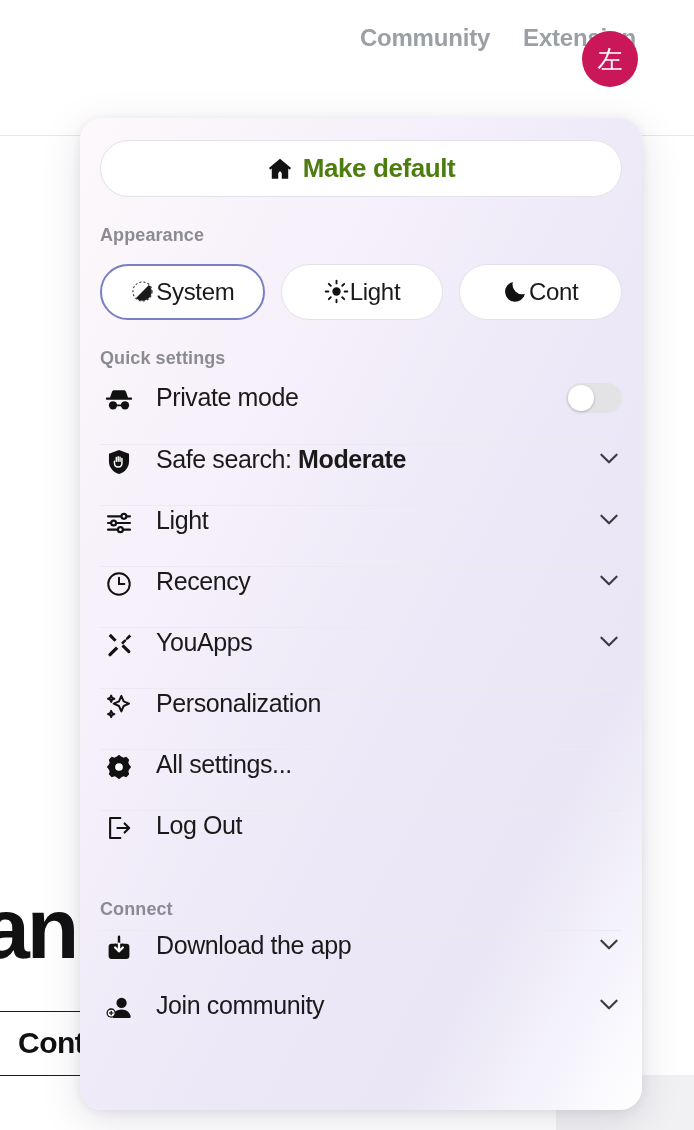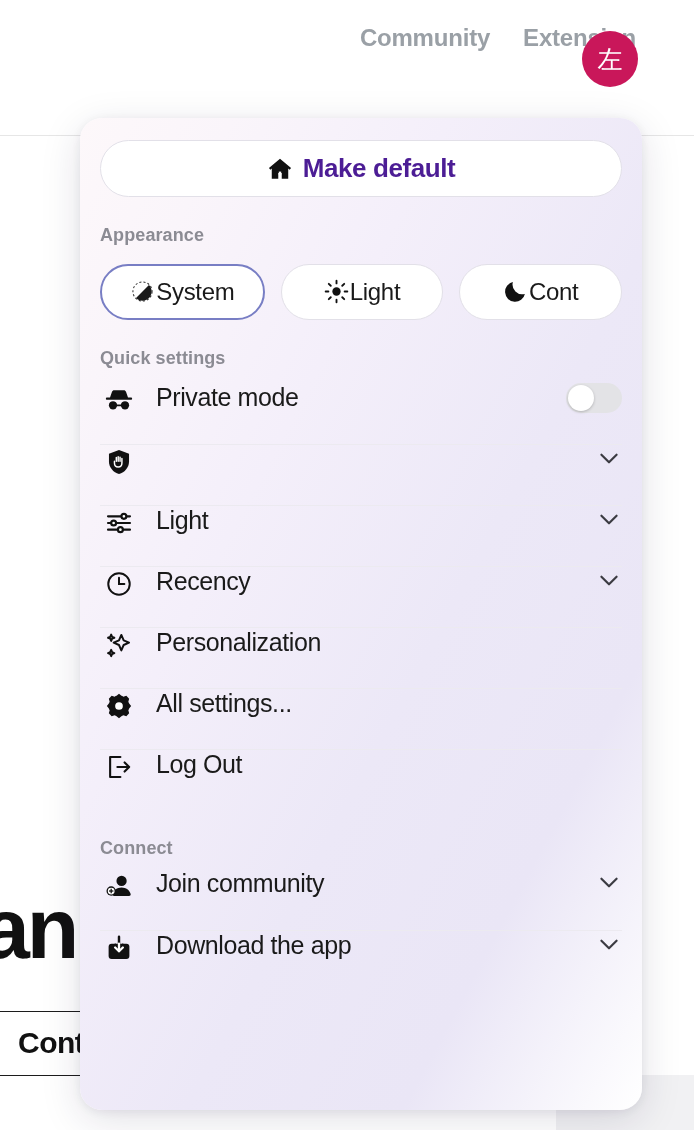--- a/index.html
+++ b/index.html
@@ -66,21 +66,21 @@
     overflow: hidden;
   }
   .pop-inner { position: relative; padding: 22px 20px 0 20px; }
 
   
   .make-default {
     display: flex; align-items: center; justify-content: center; gap: 10px;
     height: 57px; width: 100%;
     border: 1px solid #e2e0e8; border-radius: 30px;
     background: #ffffff;
-    font-size: 26px; font-weight: 700; color: #4c1d95; letter-spacing: -0.4px;
+    font-size: 26px; font-weight: 700; color: #4d7c0f; letter-spacing: -0.4px;
   }
   .make-default .ico { display: flex; width: 26px; height: 26px; }
 
   
   .section-label {
     font-size: 18px; font-weight: 700; color: #8b8b93;
     letter-spacing: 0.1px; margin: 28px 0 0 0;
   }
 
   
@@ -217,20 +217,21 @@
           </span>
         </div>
 
         <div class="row">
           <span class="ico">
             <svg viewBox="0 0 24 24" width="28" height="28">
               <path d="M12 1.8 3.4 5v6.6c0 5 3.6 9.4 8.6 10.6 5-1.2 8.6-5.6 8.6-10.6V5Z" fill="#111"></path>
               <path d="M9.7 8.1v3.2m1.6-3.9v4m1.6-3.5v3.5m1.6-2.4v3.9c0 2-1.3 3.4-3.2 3.4s-3.2-1.4-3.2-3.4v-1.5" fill="none" stroke="#fff" stroke-width="1.25" stroke-linecap="round"></path>
             </svg>
           </span>
+          <span class="label"><span>Safe search: </span><b>Moderate</b></span>
           <span class="chev">
             <svg viewBox="0 0 24 24" width="26" height="26" fill="none" stroke="#3b3b42" stroke-width="2" stroke-linecap="round" stroke-linejoin="round">
                 <path d="M5 9l7 7 7-7"></path>
               </svg>
           </span>
         </div>
 
         <div class="row">
           <span class="ico">
             <svg viewBox="0 0 24 24" width="28" height="28" fill="none" stroke="#111" stroke-width="1.9" stroke-linecap="round">
@@ -256,20 +257,36 @@
             </svg>
           </span>
           <span class="label">Recency</span>
           <span class="chev">
             <svg viewBox="0 0 24 24" width="26" height="26" fill="none" stroke="#3b3b42" stroke-width="2" stroke-linecap="round" stroke-linejoin="round">
                 <path d="M5 9l7 7 7-7"></path>
               </svg>
           </span>
         </div>
 
+        <div class="row">
+          <span class="ico">
+            <svg viewBox="0 0 24 24" width="28" height="28" fill="#111">
+              <path d="M3.1 4.3 5 2.4l5 5-1.9 1.9ZM14.1 13.3l1.9-1.9 5.6 5.6a1.4 1.4 0 0 1-1.9 1.9Z"></path>
+              <path d="M20.8 3.1 18 5.9l-.1 1.3-1.3.1-2.8 2.8 1.5 1.5 2.8-2.8.2-1.4 1.4-.2L22.5 4.8Z"></path>
+              <path d="M3.3 21.3a1.4 1.4 0 0 1 0-2l6.1-6.1 2 2-6.1 6.1a1.4 1.4 0 0 1-2 0Z"></path>
+              <path d="M2.6 9.6l3.5 3.5 1.9-1.9-3.5-3.5Z" opacity="0"></path>
+            </svg>
+          </span>
+          <span class="label">YouApps</span>
+          <span class="chev">
+            <svg viewBox="0 0 24 24" width="26" height="26" fill="none" stroke="#3b3b42" stroke-width="2" stroke-linecap="round" stroke-linejoin="round">
+                <path d="M5 9l7 7 7-7"></path>
+              </svg>
+          </span>
+        </div>
 
         <div class="row">
           <span class="ico">
             <svg viewBox="0 0 24 24" width="28" height="28" fill="none" stroke="#111" stroke-width="1.7" stroke-linejoin="round">
               <path d="M14 3.4l2 4.6 4.6 2-4.6 2-2 4.6-2-4.6-4.6-2 4.6-2Z"></path>
               <path d="M5.3 3.1l.8 1.9 1.9.8-1.9.8-.8 1.9-.8-1.9-1.9-.8 1.9-.8Z"></path>
               <path d="M5.3 16.2l.8 1.9 1.9.8-1.9.8-.8 1.9-.8-1.9-1.9-.8 1.9-.8Z"></path>
             </svg>
           </span>
           <span class="label">Personalization</span>
@@ -292,53 +309,53 @@
               <path d="M10.6 12h10M16.8 8.1l3.9 3.9-3.9 3.9"></path>
             </svg>
           </span>
           <span class="label">Log Out</span>
         </div>
       </div>
 
       <div class="section-label">Connect</div>
 
       <div class="connect-list">
+
+        <div class="row">
+          <span class="ico">
+            <svg viewBox="0 0 24 24" width="28" height="28">
+              <rect x="3.1" y="8.3" width="17.8" height="13.2" rx="2.6" fill="#111"></rect>
+              <path d="M12 2.3v9.4M8.7 9.2 12 12.4l3.3-3.2" fill="none" stroke="#111" stroke-width="2.1" stroke-linecap="round" stroke-linejoin="round"></path>
+              <path d="M8.7 11.6 12 14.8l3.3-3.2" fill="none" stroke="#fff" stroke-width="2" stroke-linecap="round" stroke-linejoin="round"></path>
+              <path d="M12 8.2v6.4" fill="none" stroke="#fff" stroke-width="2" stroke-linecap="round"></path>
+            </svg>
+          </span>
+          <span class="label">Download the app</span>
+          <span class="chev">
+            <svg viewBox="0 0 24 24" width="26" height="26" fill="none" stroke="#3b3b42" stroke-width="2" stroke-linecap="round" stroke-linejoin="round">
+                <path d="M5 9l7 7 7-7"></path>
+              </svg>
+          </span>
+        </div>
 
         <div class="row first">
           <span class="ico">
             <svg viewBox="0 0 24 24" width="28" height="28" fill="#111">
               <circle cx="14.2" cy="7.7" r="4.4"></circle>
               <path d="M14.2 13.3c-3.8 0-7 2.4-7.8 5.6-.2.9.5 1.7 1.4 1.7h12.8c.9 0 1.6-.8 1.4-1.7-.8-3.2-4-5.6-7.8-5.6Z"></path>
               <circle cx="5.3" cy="16.3" r="4" fill="#111"></circle>
               <circle cx="5.3" cy="16.3" r="2.9" fill="#fff"></circle>
               <path d="M4.75 14.4h1.1v3.8h-1.1z"></path>
               <path d="M3.4 15.75h3.8v1.1H3.4z"></path>
             </svg>
           </span>
           <span class="label">Join community</span>
           <span class="chev">
             <svg viewBox="0 0 24 24" width="26" height="26" fill="none" stroke="#3b3b42" stroke-width="2" stroke-linecap="round" stroke-linejoin="round">
                 <path d="M5 9l7 7 7-7"></path>
               </svg>
           </span>
         </div>
-
-        <div class="row">
-          <span class="ico">
-            <svg viewBox="0 0 24 24" width="28" height="28">
-              <rect x="3.1" y="8.3" width="17.8" height="13.2" rx="2.6" fill="#111"></rect>
-              <path d="M12 2.3v9.4M8.7 9.2 12 12.4l3.3-3.2" fill="none" stroke="#111" stroke-width="2.1" stroke-linecap="round" stroke-linejoin="round"></path>
-              <path d="M8.7 11.6 12 14.8l3.3-3.2" fill="none" stroke="#fff" stroke-width="2" stroke-linecap="round" stroke-linejoin="round"></path>
-              <path d="M12 8.2v6.4" fill="none" stroke="#fff" stroke-width="2" stroke-linecap="round"></path>
-            </svg>
-          </span>
-          <span class="label">Download the app</span>
-          <span class="chev">
-            <svg viewBox="0 0 24 24" width="26" height="26" fill="none" stroke="#3b3b42" stroke-width="2" stroke-linecap="round" stroke-linejoin="round">
-                <path d="M5 9l7 7 7-7"></path>
-              </svg>
-          </span>
-        </div>
       </div>
 
     </div>
   </div>
 </div>
 
 </body></html>

